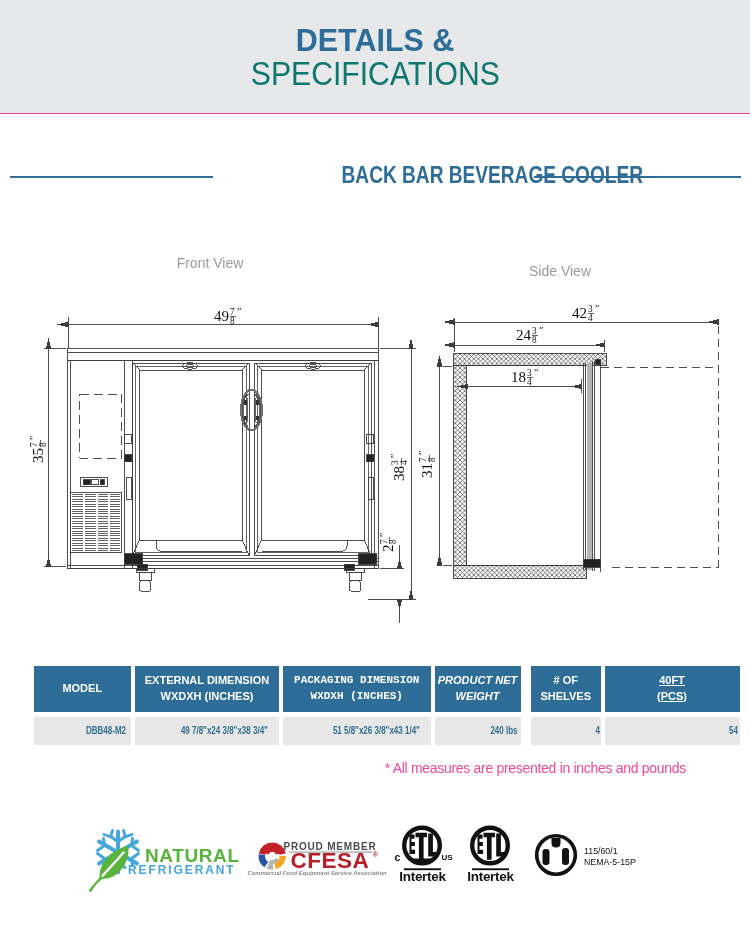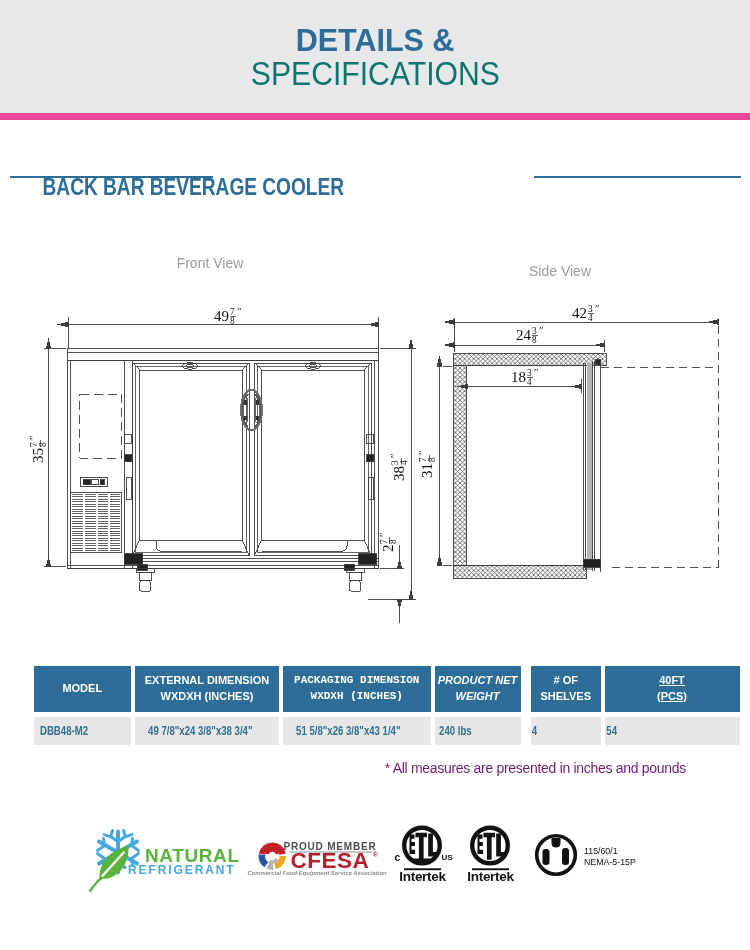--- a/index.html
+++ b/index.html
@@ -1,31 +1,31 @@
 <!DOCTYPE html>
 <html><head>
 <meta charset="utf-8">
 <style>
   html,body{margin:0;padding:0;background:#fff;}
   body{width:750px;height:950px;font-family:"Liberation Sans",sans-serif;position:relative;overflow:hidden;}
-  .hdr{position:absolute;left:0;top:0;width:750px;height:113px;background:#e6e8e9;border-bottom:7px solid #ec4899;text-align:center;}
+  .hdr{position:absolute;left:0;top:0;width:750px;height:113px;background:#e6e8e9;border-bottom:1px solid #ec4899;text-align:center;}
   .hdr .l1{padding-top:25px;font-size:30.5px;font-weight:bold;color:#2d6d98;line-height:1;}
   .hdr .l2{margin-top:1px;font-size:33.5px;font-weight:normal;color:#0f766e;line-height:1;}
   .hdr .l2 span{display:inline-block;transform:scaleX(0.9);transform-origin:center;}
   .sect{position:absolute;left:0;top:160px;width:750px;height:36px;}
   .sect .line{position:absolute;top:16px;height:2px;background:#2d6d98;}
-  .sect .txt{position:absolute;top:15px;width:686px;text-align:left;font-size:24.5px;font-weight:bold;color:#2d6d98;line-height:1;}
+  .sect .txt{position:absolute;top:3px;width:686px;text-align:right;font-size:24.5px;font-weight:bold;color:#2d6d98;line-height:1;}
   .sect .txt span{display:inline-block;transform:scaleX(0.78);transform-origin:center;white-space:nowrap;}
   .tblwrap{position:absolute;left:29.5px;top:660.5px;width:714px;}
   table{border-collapse:separate;border-spacing:4px 5px;width:714px;table-layout:fixed;}
   th{background:#2d6d98;color:#fff;font-size:11px;font-weight:bold;height:46px;padding:0;line-height:1.45;}
-  td{background:#e7e7e7;color:#31708f;font-size:12px;font-weight:bold;text-align:left;height:28px;padding:0;}
+  td{background:#e7e7e7;color:#31708f;font-size:10px;font-weight:bold;text-align:right;height:28px;padding:0;}
   td span{display:inline-block;transform:scaleX(0.8);transform-origin:center;white-space:nowrap;}
   th.sp,td.sp{background:transparent;}
-  .note{position:absolute;top:760px;left:0;width:686px;text-align:right;font-size:14px;letter-spacing:-0.3px;color:#701a75;}
+  .note{position:absolute;top:760px;left:0;width:686px;text-align:right;font-size:14px;letter-spacing:-0.3px;color:#ec4899;}
 </style>
 </head>
 <body>
 
 <div class="hdr">
 
   <div class="l1">DETAILS &amp;</div>
 
   <div class="l2"><span>SPECIFICATIONS</span></div>
 </div>

